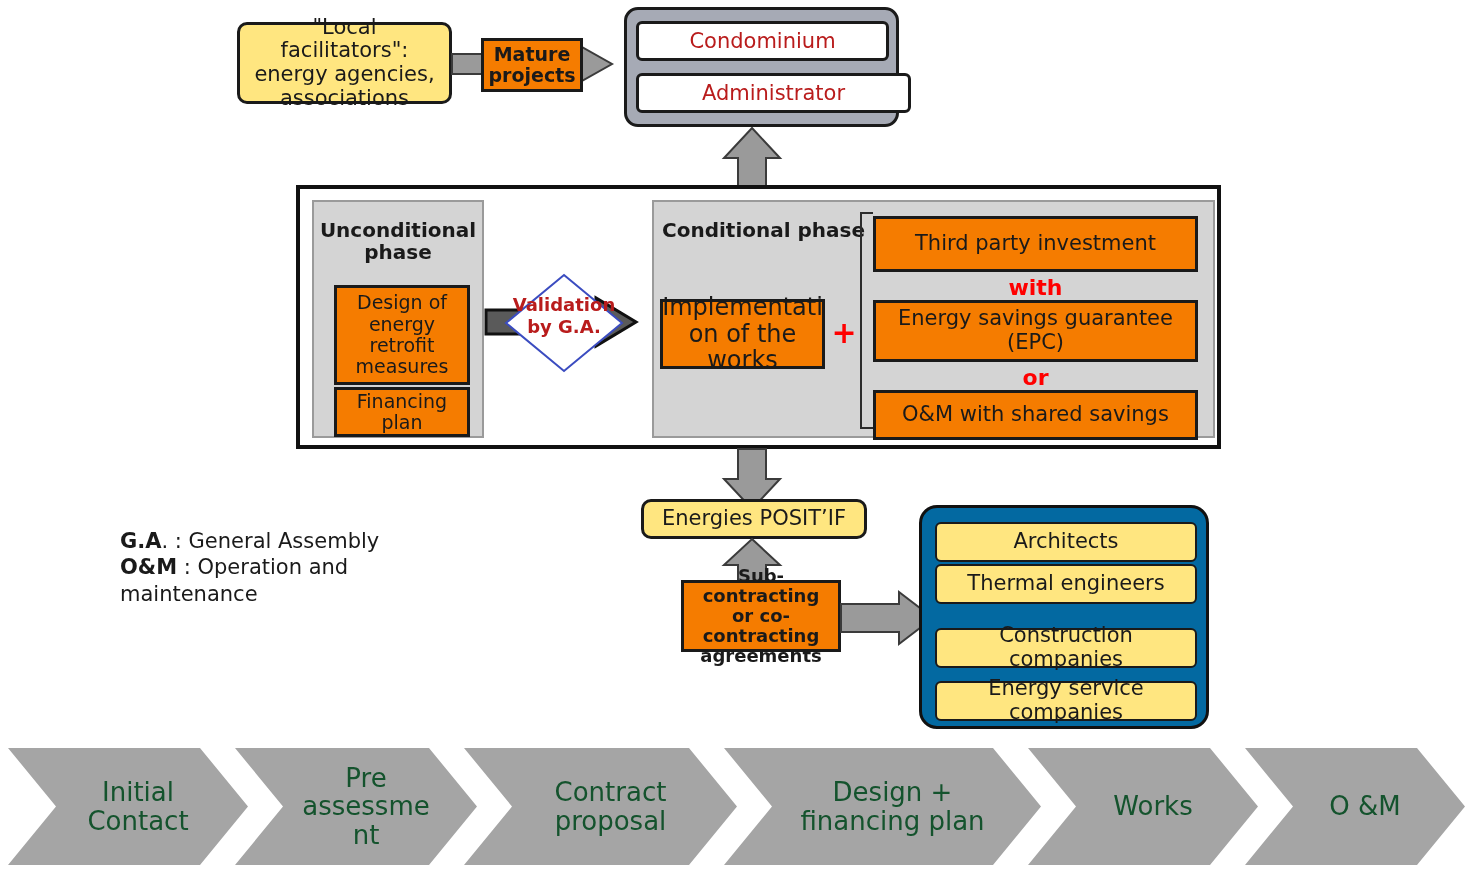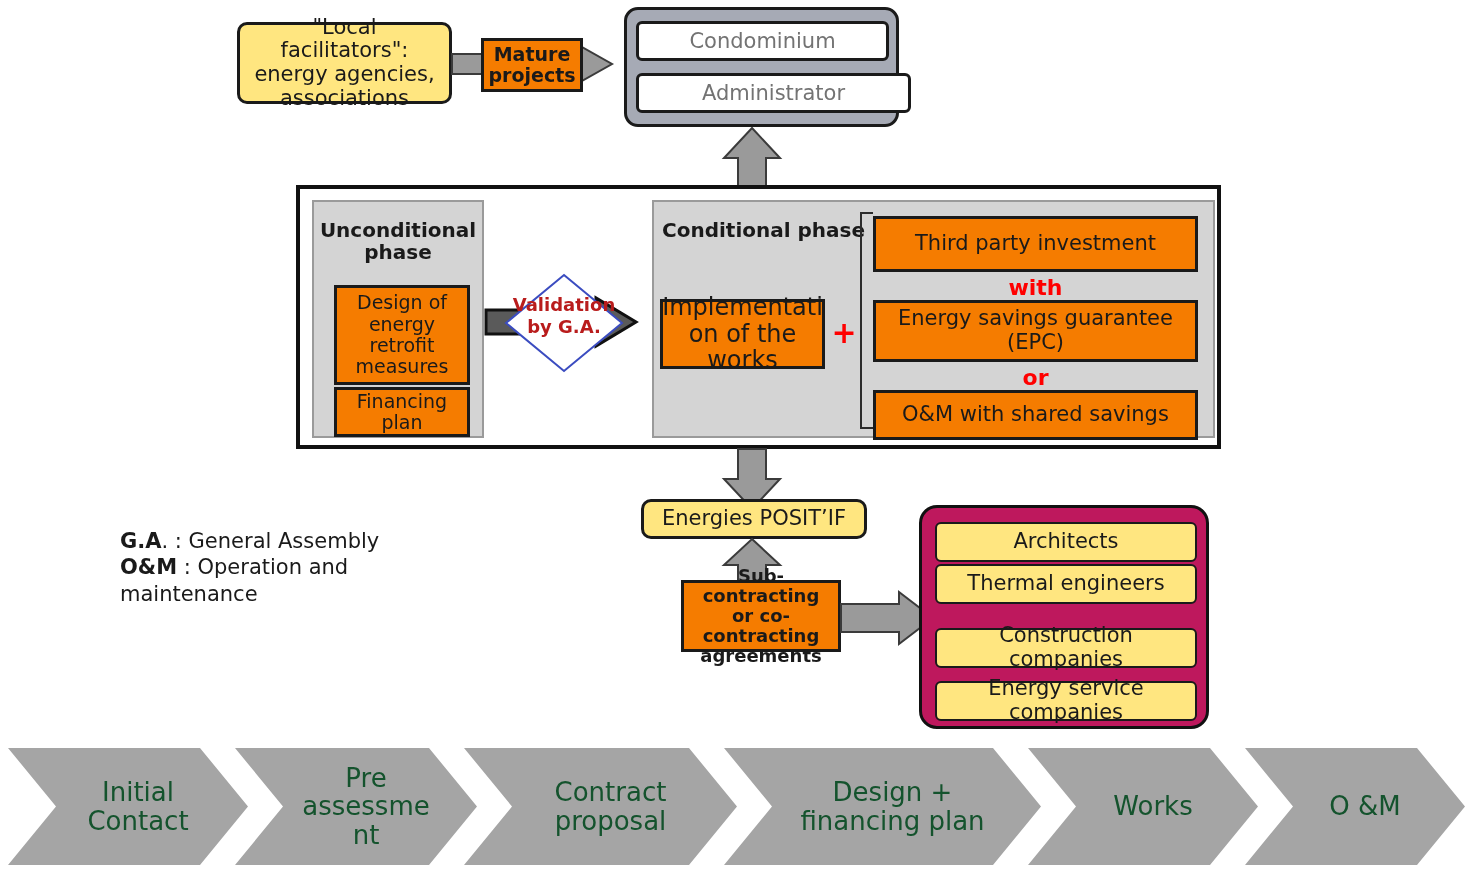--- a/index.html
+++ b/index.html
@@ -48,21 +48,21 @@
   .orange-box.bold { font-weight: bold; font-size: 19px; }
   .white-box {
     background: #ffffff;
     border: 3px solid #1a1a1a;
     border-radius: 6px;
     display: flex;
     align-items: center;
     justify-content: center;
     text-align: center;
     font-size: 21px;
-    color: #737373;
+    color: #b91c1c;
   }
   .grey-outer {
     background: #A6AAB5;
     border: 3px solid #1a1a1a;
     border-radius: 14px;
   }
   .grey-panel {
     background: #D4D4D4;
     border: 2px solid #9a9a9a;
   }
@@ -226,21 +226,21 @@
   <div class="abs orange-box bold" style="left:681px; top:580px; width:160px; height:72px; font-size:18px;">
     <span style="white-space:pre-line;">Sub-contracting
 or co-contracting
 agreements</span>
   </div>
 
   <svg class="arrow" style="left:841px; top:592px;" width="95" height="68">
     <path d="M0,12 L58,12 L58,0 L92,26 L58,52 L58,40 L0,40 Z" fill="#9A9A9A" stroke="#3b3b3b" stroke-width="2"></path>
   </svg>
 
-  <div class="abs" style="left:919px; top:505px; width:290px; height:224px; background:#be185d; border:3px solid #111111; border-radius:18px;">
+  <div class="abs" style="left:919px; top:505px; width:290px; height:224px; background:#0369a1; border:3px solid #111111; border-radius:18px;">
     <div class="abs yellow-box" style="left:13px; top:14px; width:262px; height:40px; border-width:2px; border-radius:6px;">
       <span>Architects</span>
     </div>
     <div class="abs yellow-box" style="left:13px; top:56px; width:262px; height:40px; border-width:2px; border-radius:6px;">
       <span>Thermal engineers</span>
     </div>
     <div class="abs yellow-box" style="left:13px; top:120px; width:262px; height:40px; border-width:2px; border-radius:6px;">
       <span>Construction companies</span>
     </div>
     <div class="abs yellow-box" style="left:13px; top:173px; width:262px; height:40px; border-width:2px; border-radius:6px;">

